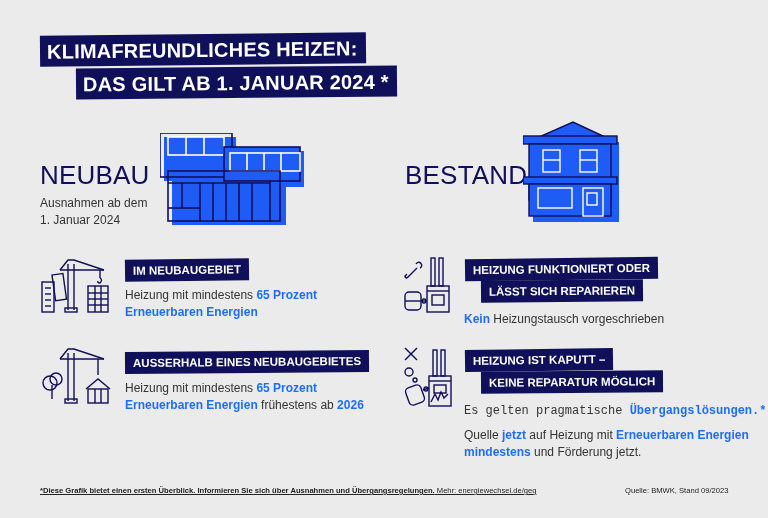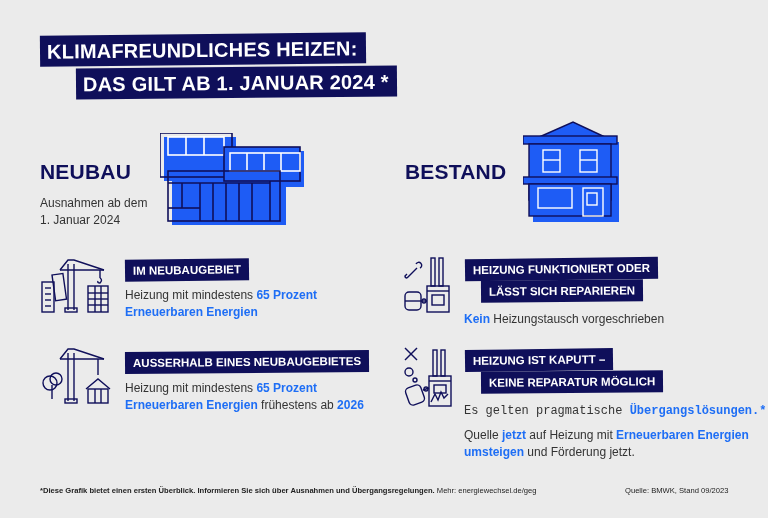--- a/index.html
+++ b/index.html
@@ -2,21 +2,21 @@
 <html><head>
 <meta charset="utf-8">
 <style>
   * { box-sizing: border-box; margin: 0; padding: 0; }
   html, body { width: 768px; height: 518px; overflow: hidden; }
   body { background: #ebebeb; font-family: "Liberation Sans", "DejaVu Sans", sans-serif; color: #333; position: relative; }
   .abs { position: absolute; }
   .title-bar { background: #0f0f5a; color: #fff; font-weight: bold; font-size: 20px; letter-spacing: 0.2px; padding: 4px 8px 3px 7px; white-space: nowrap; line-height: 24px; }
   .title1 { left: 40px; top: 34px; transform: rotate(-0.6deg); }
   .title2 { left: 76px; top: 67px; transform: rotate(-0.5deg); }
-  .section-title { font-weight: bold; font-size: 21px; color: #0f0f5a; letter-spacing: 0.2px; }
+  .section-title { font-weight: normal; font-size: 26px; color: #0f0f5a; letter-spacing: 0.2px; }
   .sub { font-size: 12px; color: #333; line-height: 17px; }
   .tag { background: #0f0f5a; color: #fff; font-weight: bold; font-size: 11.5px; padding: 3px 8px; white-space: nowrap; line-height: 16px; }
   .body-text { font-size: 12px; color: #333; line-height: 17px; white-space: nowrap; }
   .hl { color: #1e6ef5; font-weight: bold; }
   .footer { font-size: 7.6px; color: #222; white-space: nowrap; }
   .footer b { font-weight: bold; }
   svg { display: block; }
 </style>
 </head>
 <body>
@@ -166,19 +166,19 @@
     <circle cx="23" cy="43" r="2"></circle>
   </svg>
 </div>
 <div class="abs tag" style="left:465px; top:349px; transform:rotate(-0.8deg);">HEIZUNG IST KAPUTT –</div>
 <div class="abs tag" style="left:481px; top:371px; transform:rotate(-0.5deg);">KEINE REPARATUR MÖGLICH</div>
 <div class="abs body-text" style="left:464px; top:403px;font-family:Liberation Mono, monospace;">
   <span>Es gelten pragmatische </span><span class="hl">Übergangslösungen.*</span>
 </div>
 <div class="abs body-text" style="left:464px; top:427px;">
   <span>Quelle </span><span class="hl">jetzt</span><span> auf Heizung mit </span><span class="hl">Erneuerbaren Energien</span><br>
-  <span class="hl">umsteigen</span><span> und Förderung jetzt.</span>
+  <span class="hl">mindestens</span><span> und Förderung jetzt.</span>
 </div>
 
-<div class="abs footer" style="left:40px; top:486px;">
+<div class="abs footer" style="left:40px; top:486px;text-decoration:underline;">
   <b>*Diese Grafik bietet einen ersten Überblick. Informieren Sie sich über Ausnahmen und Übergangsregelungen.</b><span> Mehr: energiewechsel.de/geg</span>
 </div>
 <div class="abs footer" style="left:625px; top:486px; font-weight:normal;">Quelle: BMWK, Stand 09/2023</div>
 
 </body></html>

